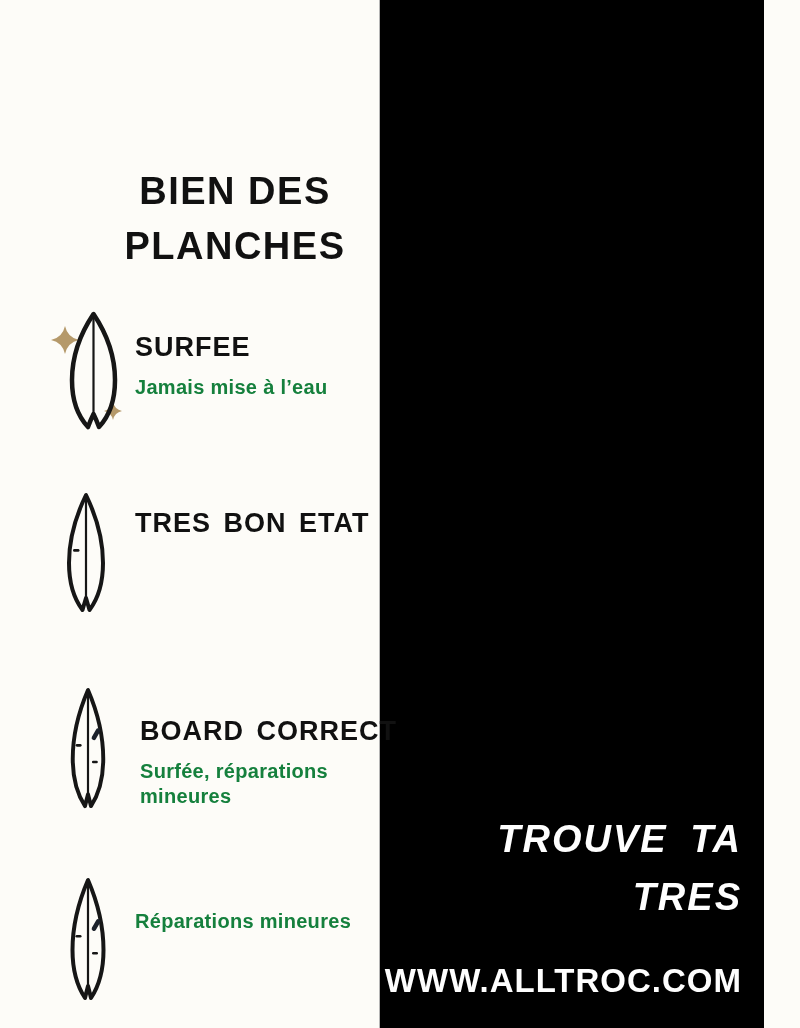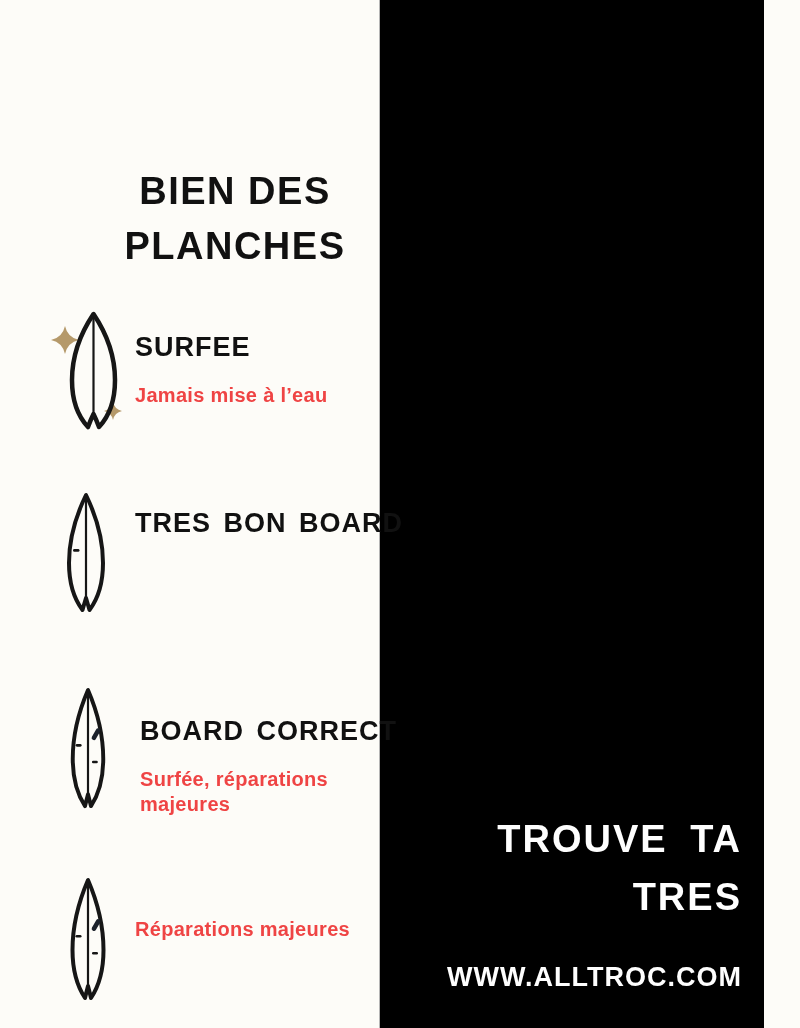--- a/index.html
+++ b/index.html
@@ -63,50 +63,51 @@
   .condition-name {
     font-weight: 900;
     font-size: 27px;
     line-height: 34px;
     letter-spacing: 1px;
     word-spacing: 4px;
     color: #111111;
   }
 
   .condition-desc {
-    margin-top: 19px;
+    margin-top: 11px;
     font-weight: 700;
     font-size: 20px;
     line-height: 25px;
     letter-spacing: 0.3px;
     white-space: pre-line;
-    color: #ef4444;
+    color: #15803d;
   }
 
   .panel-slogan {
     position: absolute;
     right: 58px;
     top: 810px;
     text-align: right;
     color: #fefefe;
     font-weight: 900;
     font-size: 38px;
     line-height: 58px;
     letter-spacing: 2px;
     word-spacing: 10px;
+    font-style: italic;
   }
 
   .panel-website {
     position: absolute;
     right: 58px;
     top: 962px;
     text-align: right;
     color: #fefefe;
     font-weight: 900;
-    font-size: 27px;
+    font-size: 33px;
     letter-spacing: 1px;
   }
 
   .board-outline { fill: none; stroke: #161616; stroke-linejoin: round; stroke-linecap: round; }
   .board-stringer { fill: none; stroke: #161616; stroke-linecap: round; }
   .board-ding { fill: #161616; }
   .board-patch { fill: #1c222c; }
   .sparkle { fill: #b5996a; }
 </style>
 </head>
@@ -136,49 +137,49 @@
   </div>
 
   <div class="condition-icon icon2">
     <svg viewBox="0 0 44 122" xmlns="http://www.w3.org/2000/svg">
       <path class="board-outline" stroke-width="4" d="M22,3 Q5,38 5,71 Q5,100 18.5,118 Q20.5,111 22,106 Q23.5,111 25.5,118 Q39,100 39,71 Q39,38 22,3 Z"></path>
       <path class="board-stringer" stroke-width="2.2" d="M22,6 L22,105"></path>
       <rect class="board-ding" x="9" y="57" width="6.5" height="2.8" rx="1.4"></rect>
     </svg>
   </div>
   <div class="condition-text text2">
-    <div class="condition-name">TRES BON BOARD</div>
+    <div class="condition-name">TRES BON ETAT</div>
   </div>
 
   <div class="condition-icon icon3">
     <svg viewBox="0 0 40 126" xmlns="http://www.w3.org/2000/svg">
       <path class="board-outline" stroke-width="4" d="M20,3 Q4.5,39 4.5,73 Q4.5,102 17,121 Q18.7,114 20,109 Q21.3,114 23,121 Q35.5,102 35.5,73 Q35.5,39 20,3 Z"></path>
       <path class="board-stringer" stroke-width="2.2" d="M20,6 L20,108"></path>
       <rect class="board-ding" x="7.5" y="58" width="6" height="2.6" rx="1.3"></rect>
       <rect class="board-patch" x="25.8" y="41.5" width="4.6" height="13" rx="2.3" transform="rotate(30 28 48)"></rect>
       <rect class="board-ding" x="24" y="75" width="6" height="2.6" rx="1.3"></rect>
     </svg>
   </div>
   <div class="condition-text text3">
     <div class="condition-name">BOARD CORRECT</div>
     <div class="condition-desc">Surfée, réparations
-majeures</div>
+mineures</div>
   </div>
 
   <div class="condition-icon icon4">
     <svg viewBox="0 0 40 126" xmlns="http://www.w3.org/2000/svg">
       <path class="board-outline" stroke-width="4" d="M20,3 Q4.5,39 4.5,73 Q4.5,102 17,121 Q18.7,114 20,109 Q21.3,114 23,121 Q35.5,102 35.5,73 Q35.5,39 20,3 Z"></path>
       <path class="board-stringer" stroke-width="2.2" d="M20,6 L20,108"></path>
       <rect class="board-ding" x="7.5" y="58" width="6" height="2.6" rx="1.3"></rect>
       <rect class="board-patch" x="25.8" y="41.5" width="4.6" height="13" rx="2.3" transform="rotate(30 28 48)"></rect>
       <rect class="board-ding" x="24" y="75" width="6" height="2.6" rx="1.3"></rect>
     </svg>
   </div>
   <div class="condition-text text4">
-    <div class="condition-desc">Réparations majeures</div>
+    <div class="condition-desc">Réparations mineures</div>
   </div>
 
   <div class="panel-slogan">
     <div>TROUVE TA</div>
     <div>TRES</div>
   </div>
 
   <div class="panel-website">WWW.ALLTROC.COM</div>
 
 </div>

